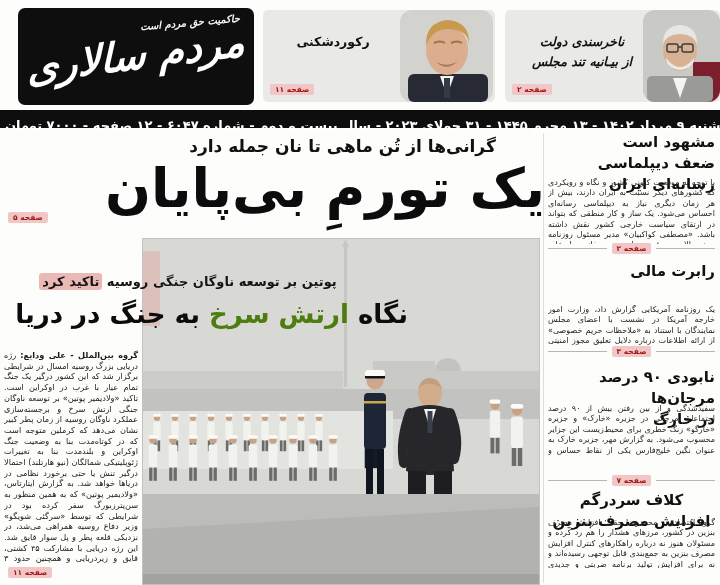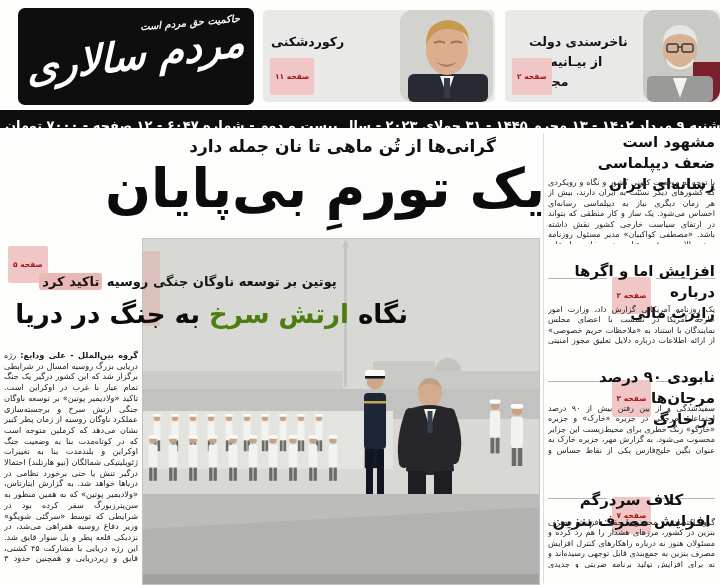--- a/index.html
+++ b/index.html
@@ -10,24 +10,24 @@
   .logo-tagline{position:absolute;right:14px;top:9px;color:#f5f5f5;font-size:10px;font-style:italic;
         font-weight:bold;transform:rotate(-5deg);}
   .logo-title{position:absolute;left:0;top:24px;width:100%;text-align:center;color:#fff;
         font-size:40px;font-weight:900;font-style:italic;letter-spacing:-2px;
         transform:rotate(-7deg) skewX(-6deg);white-space:nowrap;}
   .teaser{position:absolute;top:10px;height:92px;background:#e9e9e8;border-radius:5px;}
   .teaser-mid{left:263px;width:232px;}
   .teaser-right{left:505px;width:215px;}
   .teaser-photo{position:absolute;top:0;height:92px;border-radius:12px;overflow:hidden;}
   .teaser-photo svg{display:block;}
-  .teaser-text{position:absolute;top:22px;text-align:left;font-weight:bold;font-size:12.5px;
+  .teaser-text{position:absolute;top:22px;text-align:center;font-weight:bold;font-size:12.5px;
         line-height:20px;color:#111;}
   .pill{display:inline-block;background:#f0c6c6;color:#a11b1b;font-size:7.5px;font-weight:bold;
-        padding:14px 5px;border-radius:2px;white-space:nowrap;margin-top:34px;}
+        padding:1px 5px;border-radius:2px;white-space:nowrap;}
   .teaser .pill{position:absolute;left:7px;bottom:7px;}
   .date-bar{position:absolute;left:0;top:110px;width:720px;height:18px;background:#0e0e0e;}
   .date-bar span{position:absolute;left:5px;top:7px;line-height:18px;color:#fff;font-size:13px;
         font-weight:bold;direction:rtl;white-space:nowrap;}
   
   .lead-kicker{position:absolute;left:140px;top:136px;width:405px;text-align:center;
         font-size:17px;font-weight:bold;color:#111;}
   .lead-headline{position:absolute;left:135px;top:150px;width:410px;text-align:right;
         font-size:54px;font-weight:900;color:#0c0c0c;letter-spacing:-1px;line-height:78px;white-space:nowrap;}
   .lead-pill{position:absolute;left:8px;top:212px;}
@@ -79,21 +79,21 @@
         <path d="M26,36 Q25,12 48,10 Q70,12 69,34 Q68,22 56,20 Q38,16 30,28 Q27,32 26,36 Z" fill="#c79a4e"></path>
         <path d="M36,52 Q47,58 58,51 Q47,62 36,52 Z" fill="#a97a5e"></path>
         <path d="M34,33 q6,-3 11,0" stroke="#9a7345" stroke-width="2" fill="none"></path>
         <path d="M51,33 q6,-3 11,0" stroke="#9a7345" stroke-width="2" fill="none"></path>
       </svg>
     </div>
     <span class="pill">صفحه ۱۱</span>
   </div>
 
   <div class="teaser teaser-right">
-    <div class="teaser-text" style="left:24px;right:85px;">
+    <div class="teaser-text" style="left:24px;right:85px;font-style:italic;">
       <div>ناخرسندی دولت</div>
       <div>از بیـانیه تند مجلس</div>
     </div>
     <div class="teaser-photo" style="right:0;width:77px;">
       <svg width="77" height="92" viewBox="0 0 77 92">
         <rect width="77" height="92" fill="#c9c9c6"></rect>
         <rect x="50" y="52" width="27" height="40" fill="#7a1f2b"></rect>
         <rect x="4" y="66" width="66" height="26" rx="5" fill="#9a9a98"></rect>
         <polygon points="30,68 44,68 37,88" fill="#f4f4f2"></polygon>
         <ellipse cx="37" cy="40" rx="17" ry="21" fill="#d8b294"></ellipse>
@@ -214,34 +214,33 @@
     <div class="r-title" style="top:2px;">
       <div>مشهود است</div>
       <div>ضعف دیپلماسی رسانه‌ای ایران</div>
     </div>
     <div class="r-body" style="top:48px;height:66px;">با توجه به موقعیت کنونی کشور و نگاه و رویکردی که کشورهای دیگر نسبت به ایران دارند، بیش از هر زمان دیگری نیاز به دیپلماسی رسانه‌ای احساس می‌شود. یک ساز و کار منطقی که بتواند در ارتقای سیاست خارجی کشور نقش داشته باشد. «مصطفی کواکبیان» مدیر مسئول روزنامه مردم‌سالاری و رئیس هیات مدیره خانه مطبوعات کشور با حضور در اتاق گفتگوی شفقنا با ارزیابی عملکرد رسانه‌ها در حوزه دیپلماسی به مهمترین موانع آنها اشاره کرده و می‌گوید:...</div>
     <div class="sep" style="top:113px;">
       <span class="pill">صفحه ۲</span>
     </div>
 
     <div class="r-title" style="top:131px;">
-      <div>افزایش اما و اگرها درباره</div>
       <div>رابرت مالی</div>
     </div>
     <div class="r-body" style="top:175px;height:40px;">یک روزنامه آمریکایی گزارش داد، وزارت امور خارجه آمریکا در نشست با اعضای مجلس نمایندگان با استناد به «ملاحظات حریم خصوصی» از ارائه اطلاعات درباره دلایل تعلیق مجوز امنیتی نماینده ویژه دولت در امور ایران خودداری کرده است. روزنامه واشنگتن تایمز به نقل از منابع آگاه در کنگره نوشت که...</div>
     <div class="sep" style="top:216px;">
       <span class="pill">صفحه ۳</span>
     </div>
 
     <div class="r-title" style="top:228px;margin-top:9px;">
       <div>نابودی ۹۰ درصد مرجان‌ها</div>
       <div>در خارگ</div>
     </div>
     <div class="r-body" style="top:274px;height:52px;">سفیدشدگی و از بین رفتن بیش از ۹۰ درصد اجتماعات مرجانی در جزیره «خارک» و جزیره «خارگو» زنگ خطری برای محیط‌زیست این جزایر محسوب می‌شود. به گزارش مهر، جزیره خارک به عنوان نگین خلیج‌فارس یکی از نقاط حساس و استراتژیک جهان به شمار می‌رود که در اقتصاد کشور نقش اساسی و مهمی دارد. جزایر خارک و خارگو یکی از...</div>
-    <div class="sep" style="top:333px;">
+    <div class="sep" style="top:345px;">
       <span class="pill">صفحه ۷</span>
     </div>
 
     <div class="r-title" style="top:360px;text-align:center;">
       <div>کلاف سردرگم</div>
       <div>افزایش مصرف بنزین</div>
     </div>
     <div class="r-body" style="top:388px;height:50px;">گروه اقتصادی - محمدرضا حقی: افزایش مصرف بنزین در کشور، مرزهای هشدار را هم رد کرده و مسئولان هنوز نه درباره راهکارهای کنترل افزایش مصرف بنزین به جمع‌بندی قابل توجهی رسیده‌اند و نه برای افزایش تولید برنامه ضربتی و جدیدی دارند. وزارت نفت از افزایش مصرف روزانه بنزین از ۸۸ به ۱۲۲ میلیون لیتر طی دو سال اخیر خبر داده که...</div>
     <div class="sep" style="top:460px;">
       <span class="pill">صفحه ۱۰</span>

